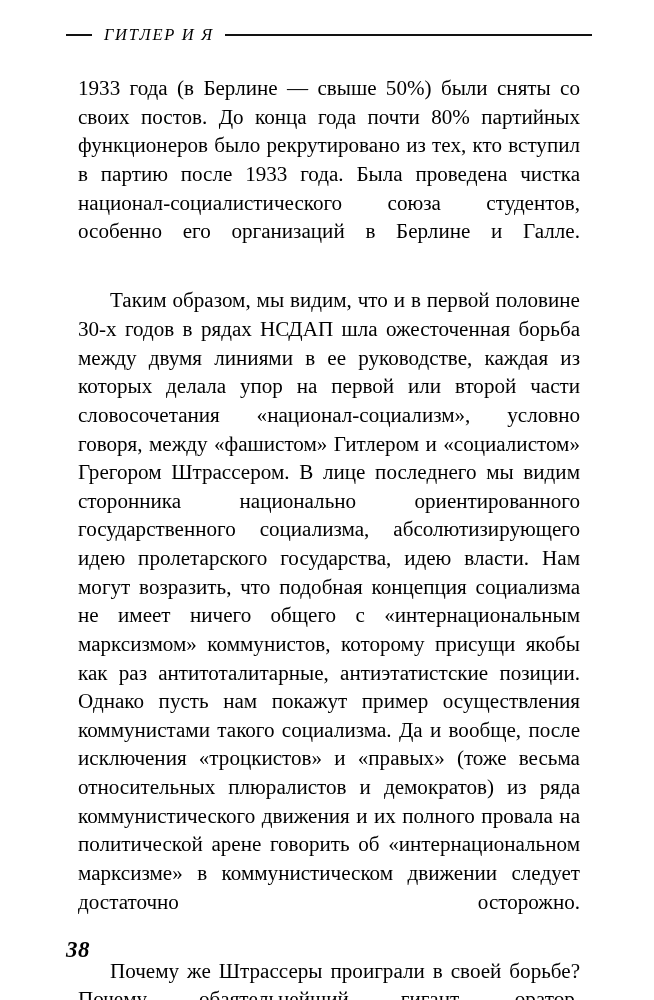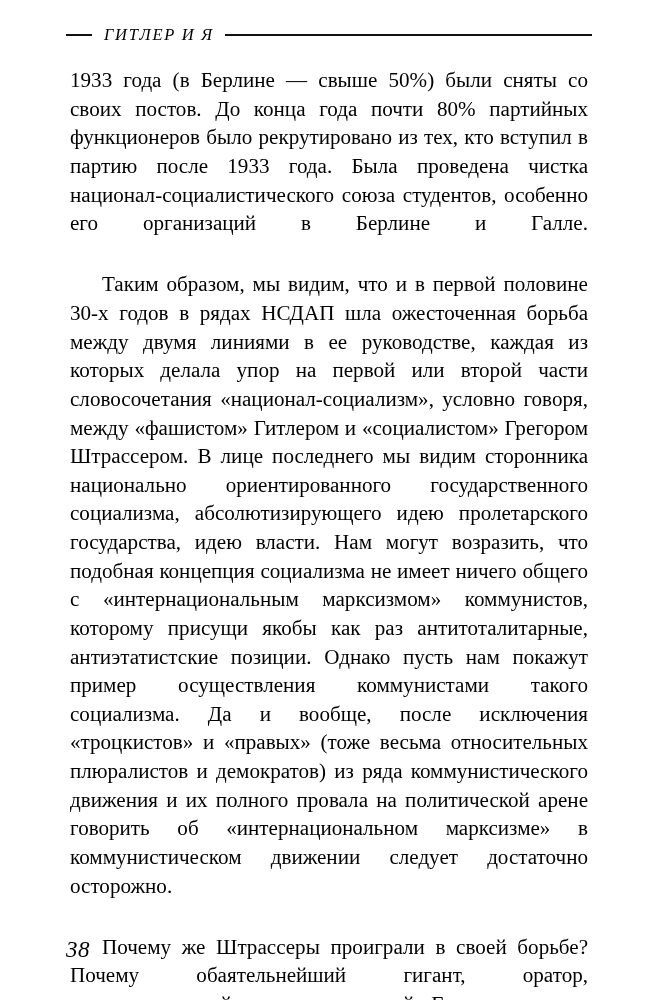--- a/index.html
+++ b/index.html
@@ -64,40 +64,40 @@
     top: 62px;
     width: 526px;
     font-size: 21.1px;
     line-height: 28.62px;
     text-align: justify;
     text-justify: inter-word;
     word-spacing: 0.1px;
     hyphens: none;
   }
   .body-text p {
-    margin: 4px;
+    margin: 12px;
     text-indent: 32px;
   }
   .body-text p.cont {
     text-indent: 0;
   }
   
   .body-text p:after {
     content: "";
     display: inline-block;
     width: 100%;
   }
 
   
   .folio {
     position: absolute;
     left: 66px;
     top: 938px;
     font-family: "Liberation Serif", "DejaVu Serif", serif;
-    font-weight: normal;
+    font-weight: bold;
     font-style: italic;
     font-size: 23px;
     line-height: 1;
     letter-spacing: 0.5px;
   }
 </style>
 </head>
 <body>
 
 <div class="page">

